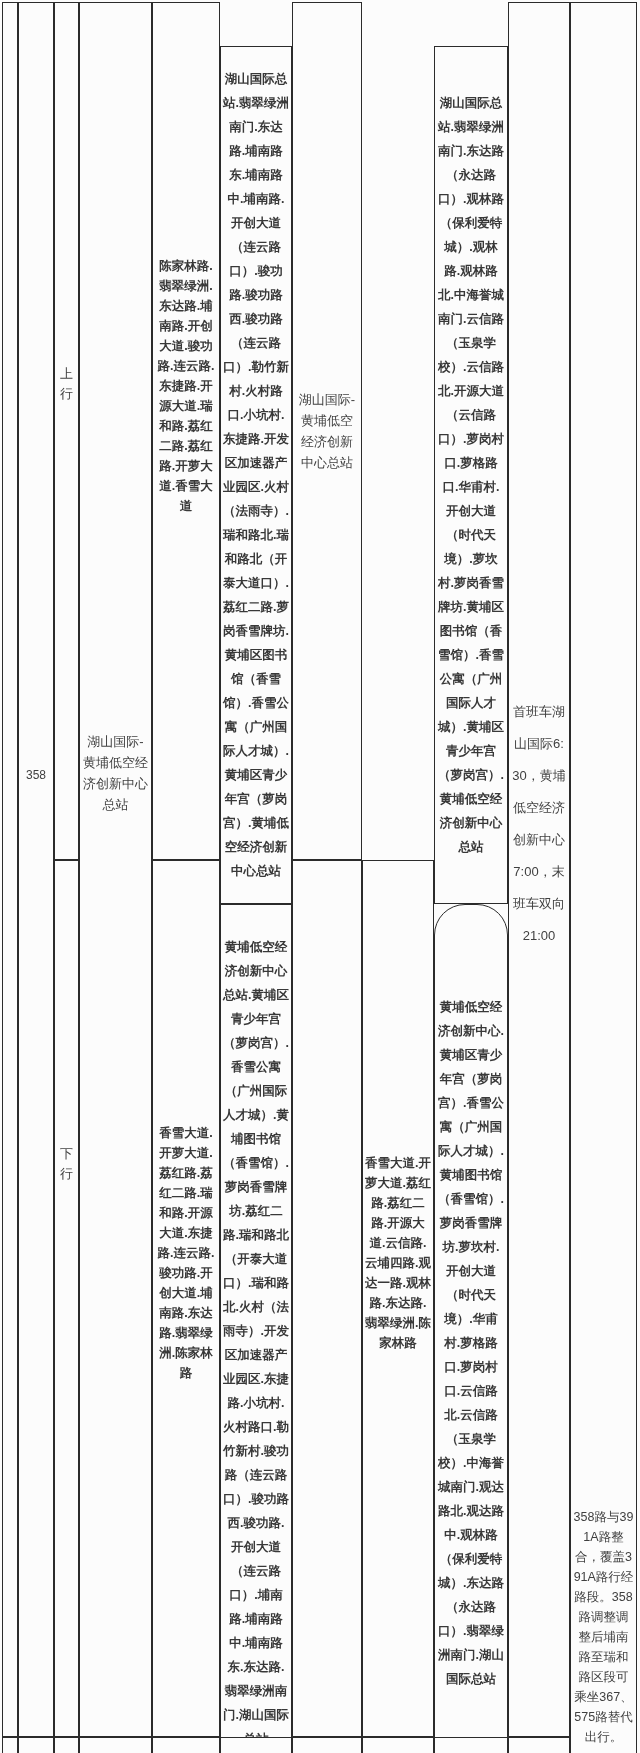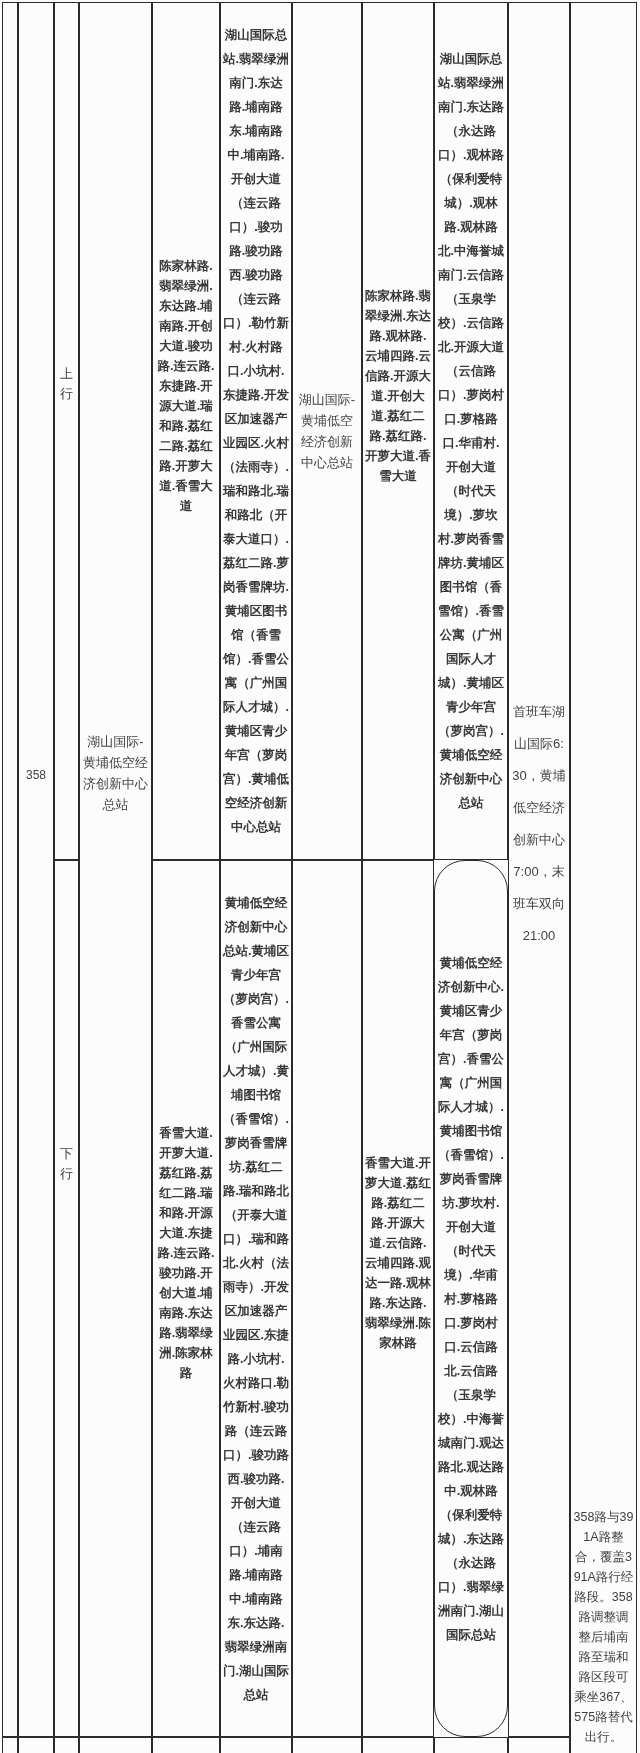--- a/index.html
+++ b/index.html
@@ -20,21 +20,21 @@
     justify-content:center;
     text-align:center;
     word-break:break-all;
     overflow:hidden;
     padding:1px 2px;
     font-size:13px;
     line-height:21px;
     background:#fcfcfc;
   }
   .list{font-weight:bold;color:#383838;}
-  .stops{font-size:12.5px;line-height:24px;}
+  .stops{font-size:12.5px;line-height:24px;margin-top:44px;}
   .roads{font-size:12.5px;line-height:20px;padding-bottom:92px;}
   .roads.down{}
   .dir{font-size:13px;line-height:20px;}
   .dir.up{padding-bottom:95px;}
   .dir.down{padding-bottom:270px;}
   .route-no{font-size:12px;padding-bottom:190px;}
   .terminal{font-size:13px;line-height:21px;}
   .terminal.before{padding-bottom:195px;}
   .schedule{font-size:13px;line-height:32px;padding-bottom:92px;}
   .notes{
@@ -61,21 +61,20 @@
 
   <div class="cell list roads" style="left:152px;top:2px;width:68px;height:858px;">陈家林路.翡翠绿洲.东达路.埔南路.开创大道.骏功路.连云路.东捷路.开源大道.瑞和路.荔红二路.荔红路.开萝大道.香雪大道</div>
   <div class="cell list roads down" style="left:152px;top:860px;width:68px;height:877px;">香雪大道.开萝大道.荔红路.荔红二路.瑞和路.开源大道.东捷路.连云路.骏功路.开创大道.埔南路.东达路.翡翠绿洲.陈家林路</div>
 
   <div class="cell list stops" style="left:220px;top:2px;width:72px;height:858px;">湖山国际总站.翡翠绿洲南门.东达路.埔南路东.埔南路中.埔南路.开创大道（连云路口）.骏功路.骏功路西.骏功路（连云路口）.勒竹新村.火村路口.小坑村.东捷路.开发区加速器产业园区.火村（法雨寺）.瑞和路北.瑞和路北（开泰大道口）.荔红二路.萝岗香雪牌坊.黄埔区图书馆（香雪馆）.香雪公寓（广州国际人才城）.黄埔区青少年宫（萝岗宫）.黄埔低空经济创新中心总站</div>
   <div class="cell list stops" style="left:220px;top:860px;width:72px;height:877px;">黄埔低空经济创新中心总站.黄埔区青少年宫（萝岗宫）.香雪公寓（广州国际人才城）.黄埔图书馆（香雪馆）.萝岗香雪牌坊.荔红二路.瑞和路北（开泰大道口）.瑞和路北.火村（法雨寺）.开发区加速器产业园区.东捷路.小坑村.火村路口.勒竹新村.骏功路（连云路口）.骏功路西.骏功路.开创大道（连云路口）.埔南路.埔南路中.埔南路东.东达路.翡翠绿洲南门.湖山国际总站</div>
 
   <div class="cell terminal" style="left:292px;top:2px;width:70px;height:858px;">湖山国际-黄埔低空经济创新中心总站</div>
   <div class="cell" style="left:292px;top:860px;width:70px;height:877px;"></div>
 
-  <div class="cell list roads" style="left:362px;top:2px;width:72px;height:858px;">陈家林路.翡翠绿洲.东达路.观林路.云埔四路.云信路.开源大道.开创大道.荔红二路.荔红路.开萝大道.香雪大道</div>
   <div class="cell list stops" style="left:434px;top:2px;width:74px;height:858px;">湖山国际总站.翡翠绿洲南门.东达路（永达路口）.观林路（保利爱特城）.观林路.观林路北.中海誉城南门.云信路（玉泉学校）.云信路北.开源大道（云信路口）.萝岗村口.萝格路口.华甫村.开创大道（时代天境）.萝坎村.萝岗香雪牌坊.黄埔区图书馆（香雪馆）.香雪公寓（广州国际人才城）.黄埔区青少年宫（萝岗宫）.黄埔低空经济创新中心总站</div>
 
   <div class="cell list roads down" style="left:362px;top:860px;width:72px;height:877px;">香雪大道.开萝大道.荔红路.荔红二路.开源大道.云信路.云埔四路.观达一路.观林路.东达路.翡翠绿洲.陈家林路</div>
   <div class="cell list stops" style="left:434px;top:860px;width:74px;height:877px;border-radius:31px;">黄埔低空经济创新中心.黄埔区青少年宫（萝岗宫）.香雪公寓（广州国际人才城）.黄埔图书馆（香雪馆）.萝岗香雪牌坊.萝坎村.开创大道（时代天境）.华甫村.萝格路口.萝岗村口.云信路北.云信路（玉泉学校）.中海誉城南门.观达路北.观达路中.观林路（保利爱特城）.东达路（永达路口）.翡翠绿洲南门.湖山国际总站</div>
 
   <div class="cell schedule" style="left:508px;top:2px;width:62px;height:1735px;">首班车湖山国际6:30，黄埔低空经济创新中心7:00，末班车双向21:00</div>
 
   <div class="cell notes" style="left:570px;top:2px;width:67px;height:1751px;">358路与391A路整合，覆盖391A路行经路段。358路调整调整后埔南路至瑞和路区段可乘坐367、575路替代出行。</div>
 
   <div class="cell noborder-bottom" style="left:2px;top:1737px;width:16px;height:16px;"></div>

